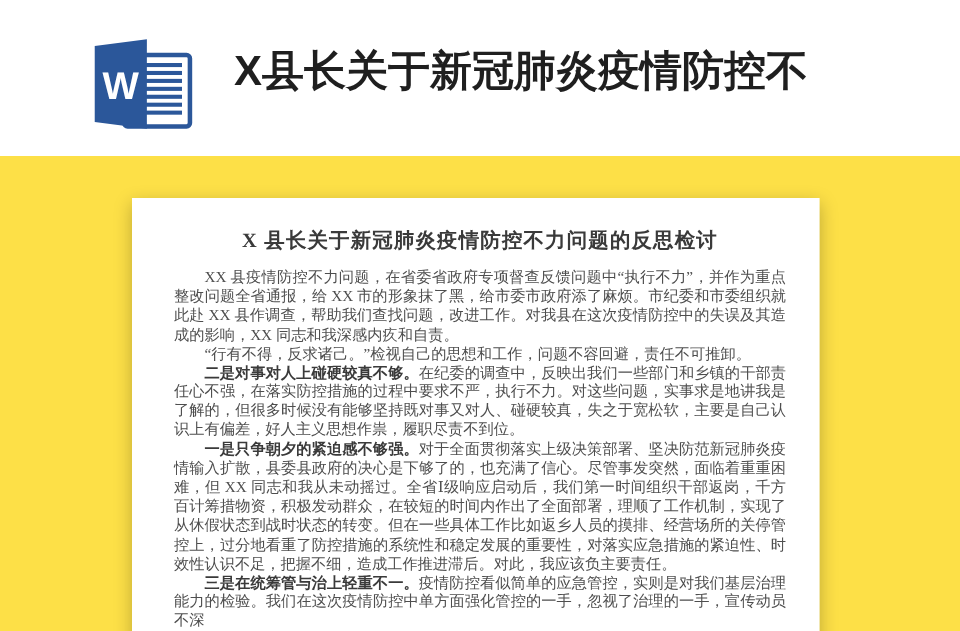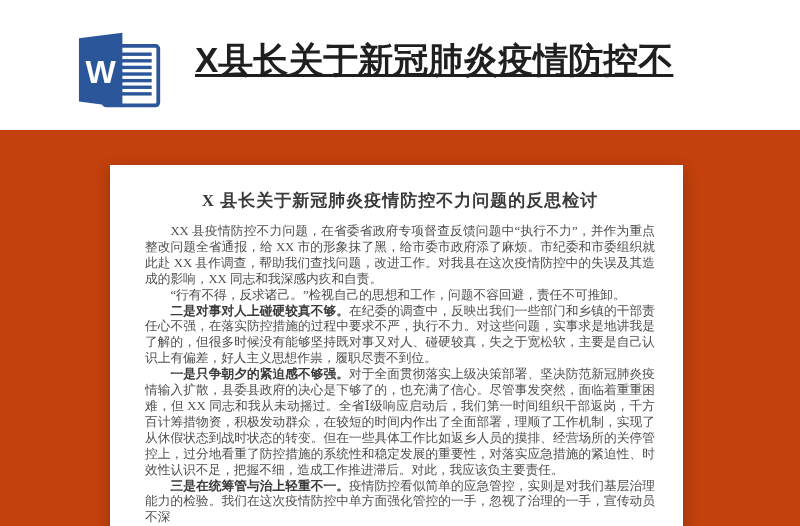--- a/index.html
+++ b/index.html
@@ -29,30 +29,29 @@
     height: 85px;
   }
   .header-title {
     margin: 36px 0 0 27px;
     width: 510px;
     font-size: 35px;
     font-weight: bold;
     color: #1f1f1f;
     line-height: 47px;
     font-family: "Liberation Sans", "DejaVu Sans", sans-serif;
-    text-decoration: underline;
   }
 
   
   .content {
     position: absolute;
     top: 130px; left: 0;
     width: 800px;
     height: 396px;
-    background: #c2410c;
+    background: #fde047;
   }
   .doc-page {
     position: absolute;
     left: 110px;
     top: 35px;
     width: 573px;
     height: 640px;
     box-sizing: border-box;
     background: #ffffff;
     box-shadow: 0 4px 14px rgba(0,0,0,0.25);

